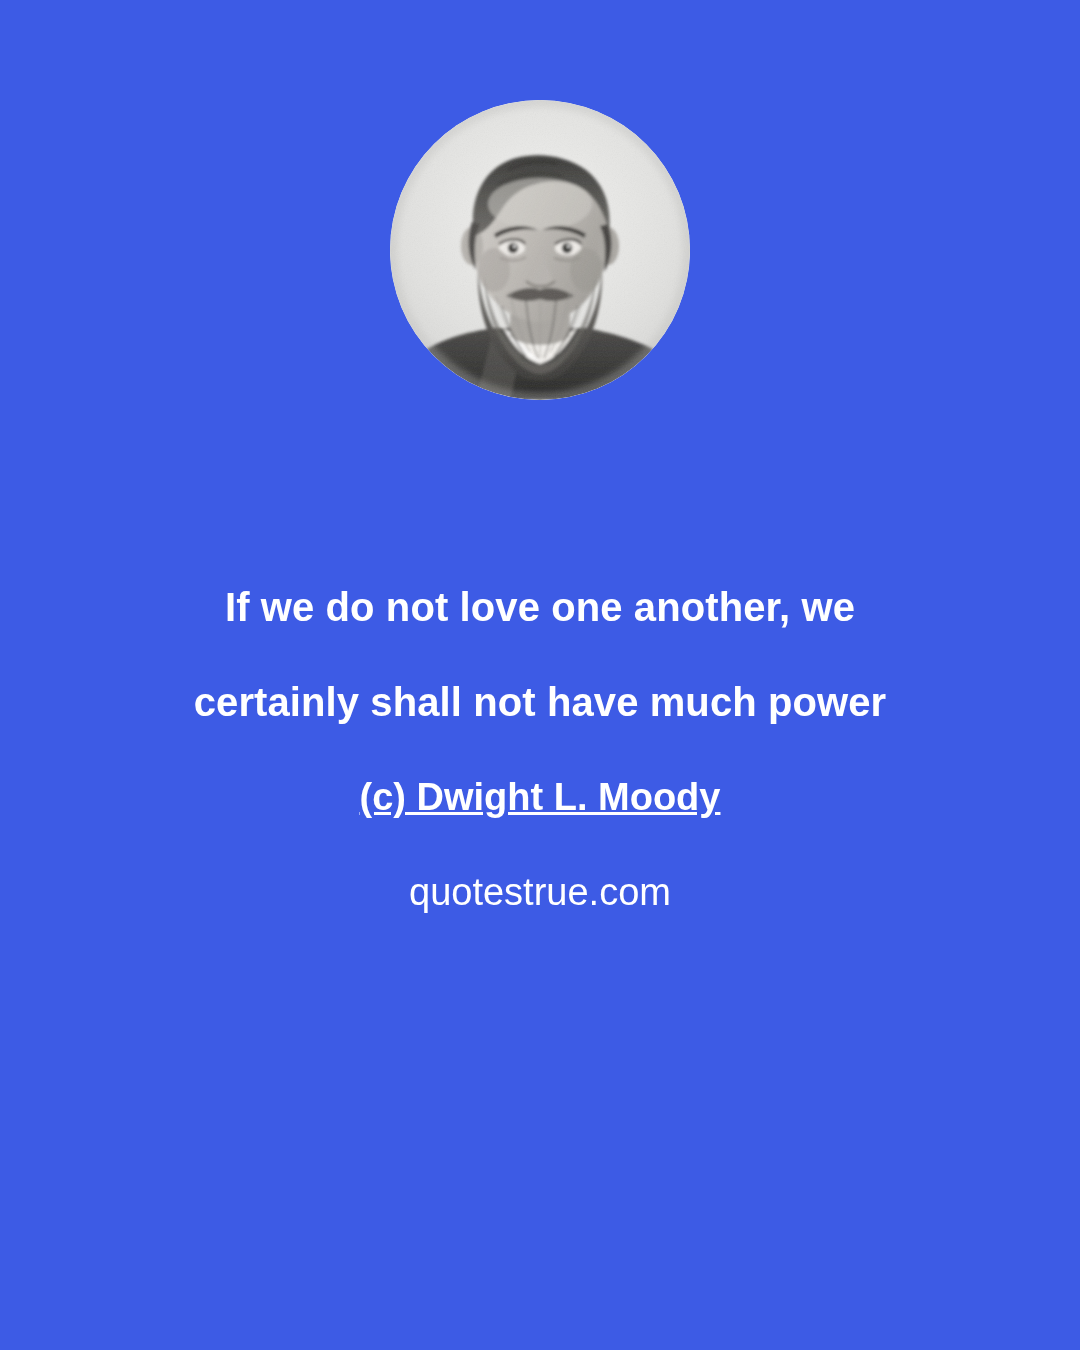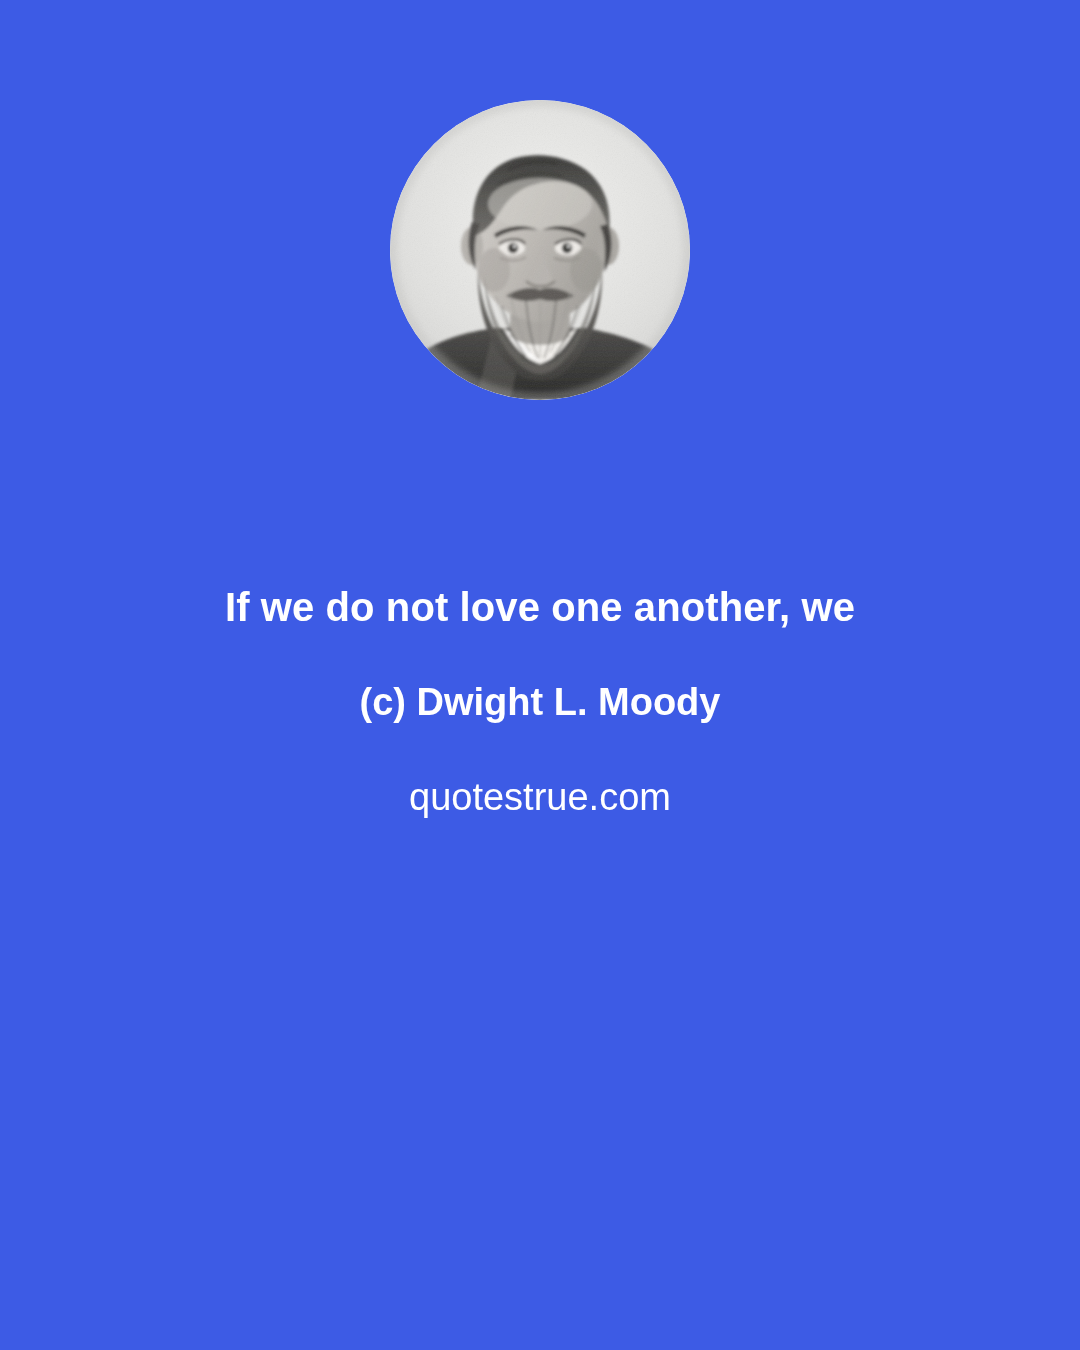--- a/index.html
+++ b/index.html
@@ -61,20 +61,21 @@
     letter-spacing: 0.1px;
     white-space: nowrap;
   }
 
   .author {
     color: #ffffff;
     font-size: 38px;
     font-weight: bold;
     line-height: 95px;
     white-space: nowrap;
+    text-decoration: underline;
   }
 
   .site {
     color: #ffffff;
     font-size: 38px;
     font-weight: normal;
     line-height: 95px;
     white-space: nowrap;
   }
 </style>
@@ -218,19 +219,20 @@
           <rect x="0" y="0" width="300" height="300" filter="url(#grain)" fill="#8a8a88" opacity="0.5"></rect>
           <circle cx="150" cy="150" r="150" fill="none" stroke="#bdbdbb" stroke-width="14" opacity="0.35" filter="url(#softer)"></circle>
         </g>
       </svg>
     </div>
   </div>
 
   <div class="text-block">
 
     <div class="quote-line">If we do not love one another, we</div>
+    <div class="quote-line">certainly shall not have much power</div>
 
     <div class="author">(c) Dwight L. Moody</div>
 
     <div class="site">quotestrue.com</div>
   </div>
 
 </div>
 
 </body></html>

